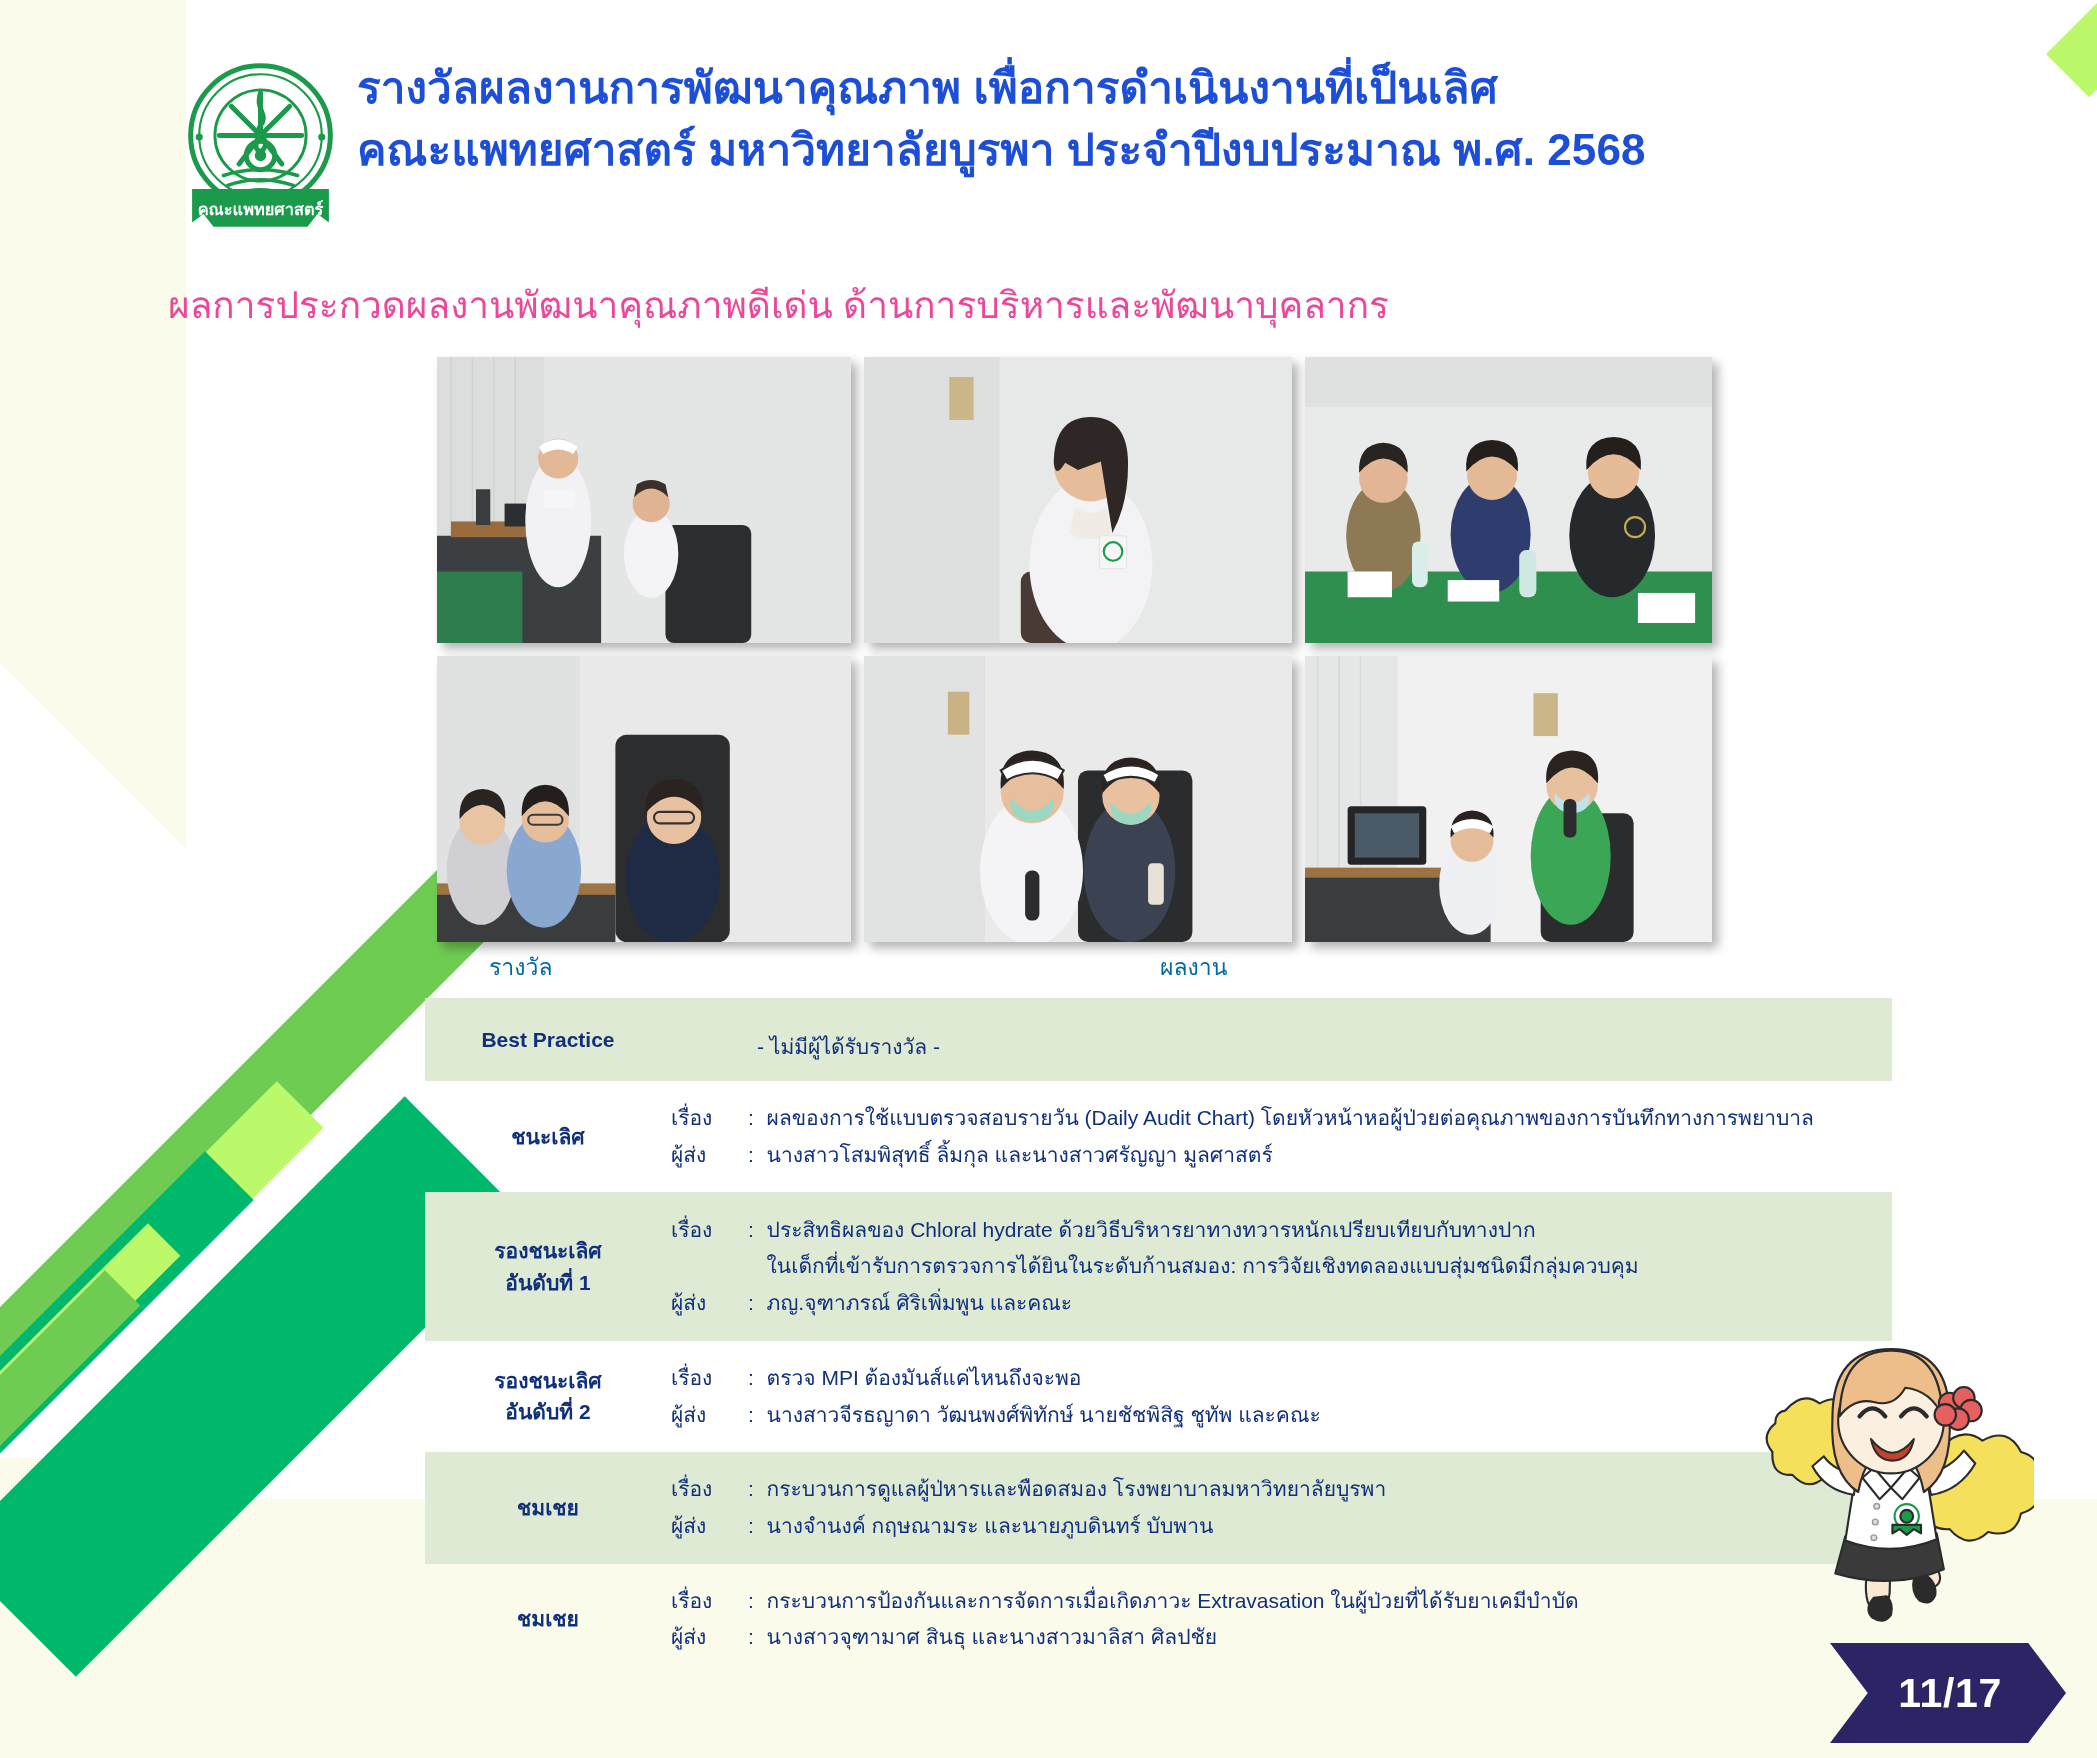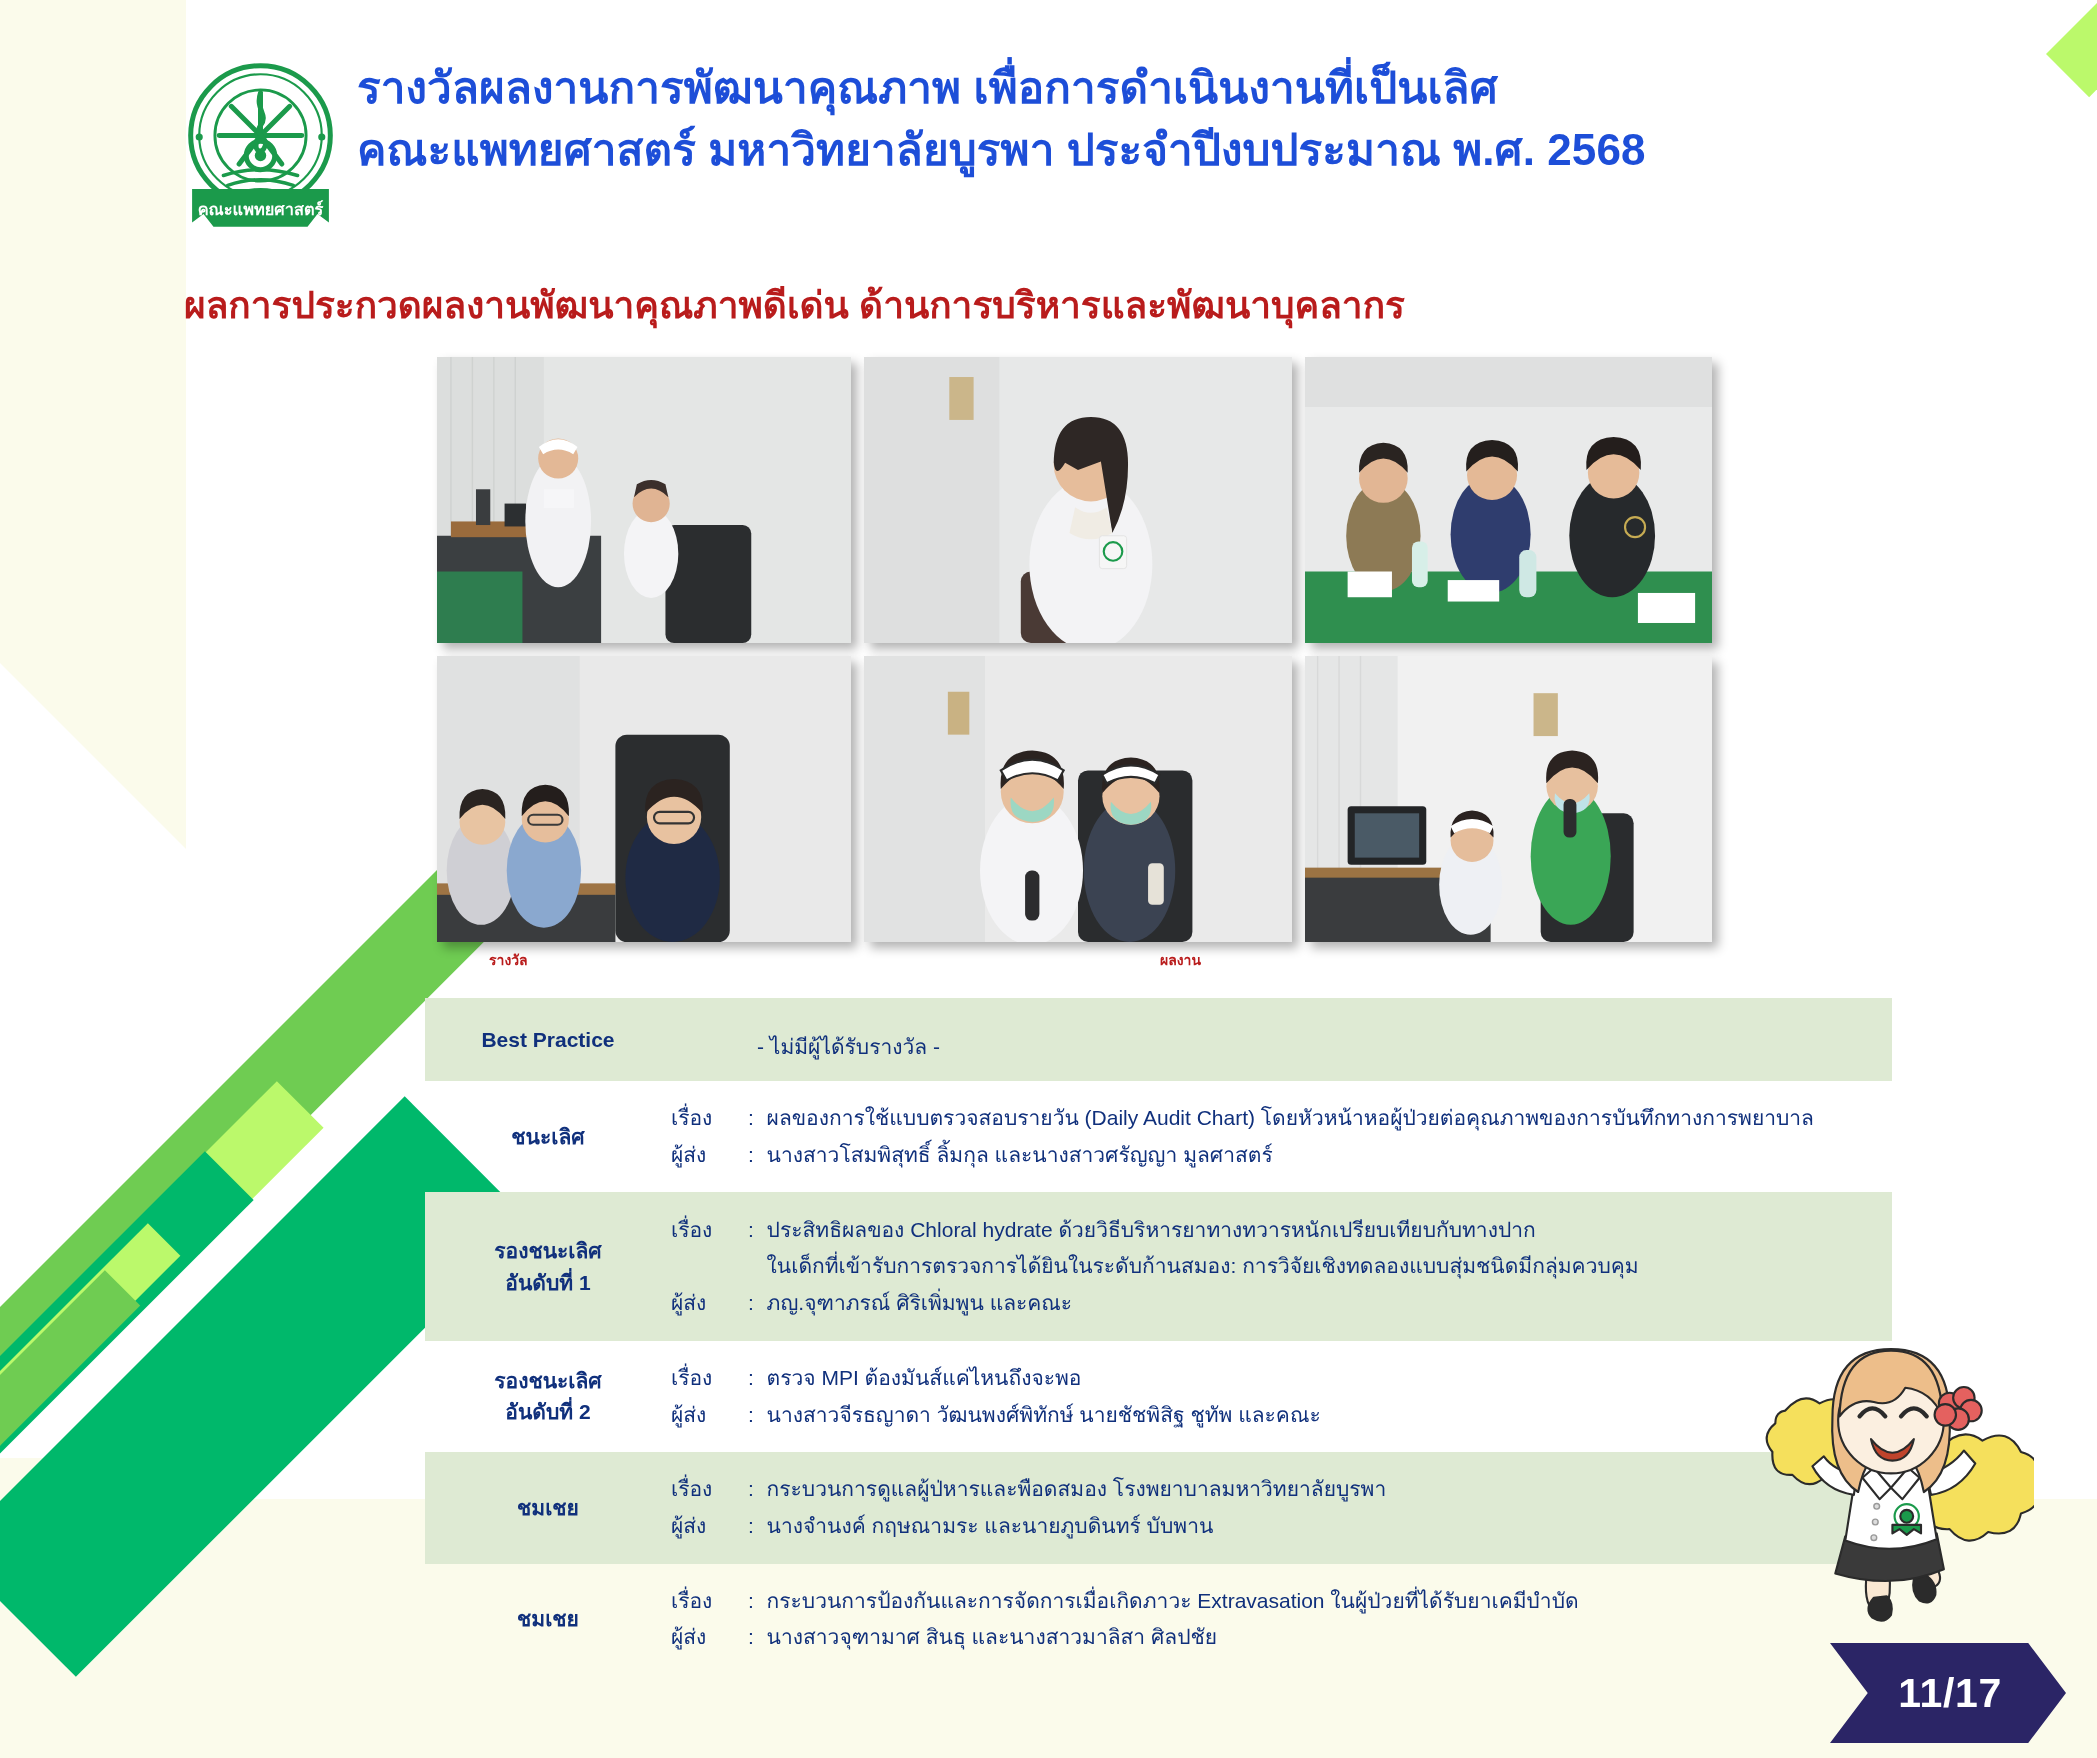--- a/index.html
+++ b/index.html
@@ -67,23 +67,23 @@
   }
   .title-line {
     color: #1d4ed8;
     font-weight: bold;
     font-size: 44px;
     line-height: 1.42;
     letter-spacing: 0.1px;
     white-space: nowrap;
   }
   .subtitle {
-    position: absolute; left: 184px; top: 275px;
-    color: #b91c1c;
-    font-weight: bold;
+    position: absolute; left: 168px; top: 275px;
+    color: #ec4899;
+    font-weight: normal;
     font-size: 37px;
     white-space: nowrap;
   }
 
   
   .photos {
     position: absolute; left: 437px; top: 357px;
     width: 1278px; height: 591px;
     display: grid;
     grid-template-columns: 414px 428px 407px;
@@ -98,23 +98,23 @@
   }
   .photo svg { display:block; width: 100%; height: 100%; }
 
   
   .table-head {
     position: absolute; left: 425px; top: 949px;
     width: 1285px; height: 43px;
   }
   .th {
     position: absolute;
-    color: #b91c1c;
-    font-weight: bold;
-    font-size: 14px;
+    color: #0369a1;
+    font-weight: normal;
+    font-size: 23px;
   }
   .th-award  { left: 64px;  top: 0; }
   .th-work   { left: 735px; top: 0; text-align: right; }
 
   .table {
     position: absolute; left: 425px; top: 998px;
     width: 1467px;
   }
   .row {
     display: flex;

